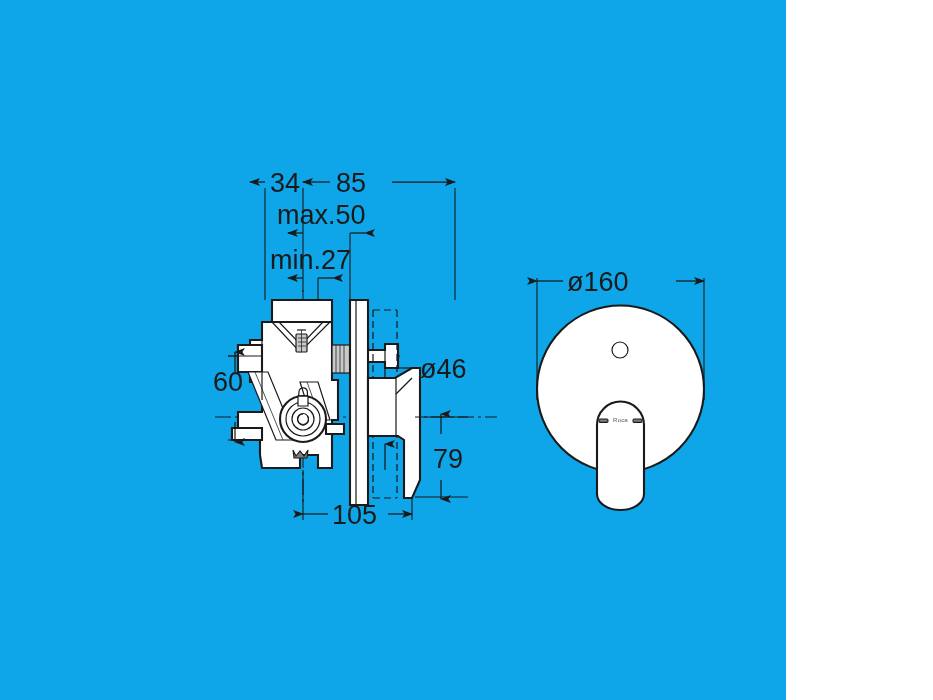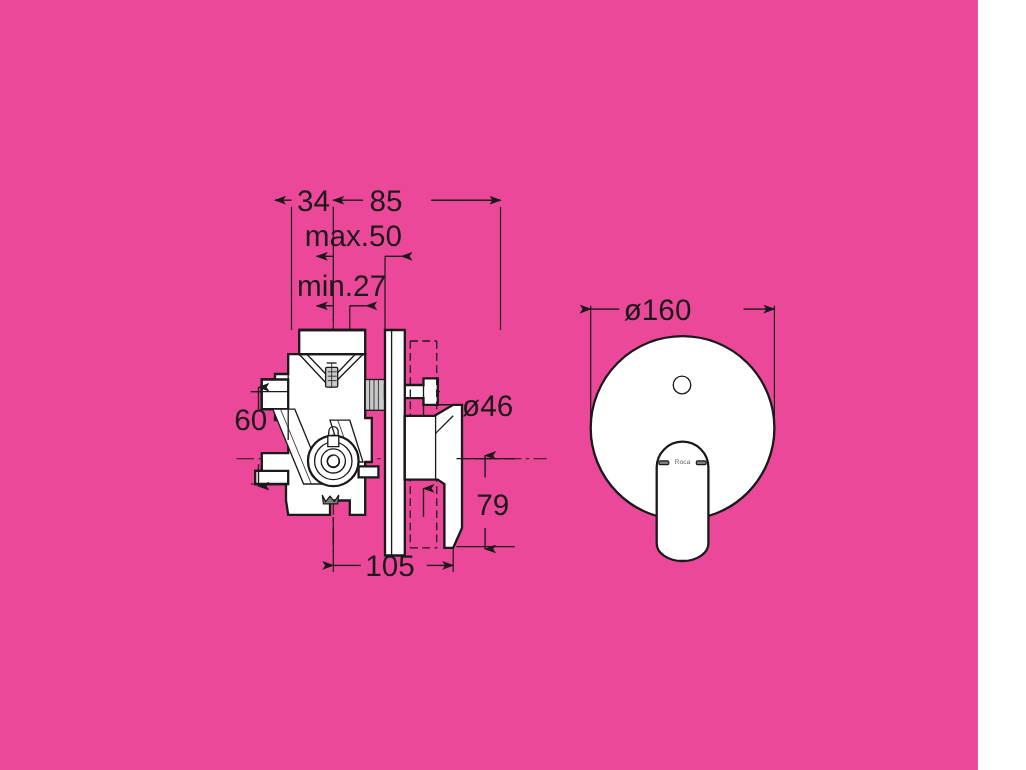--- a/index.html
+++ b/index.html
@@ -10,23 +10,23 @@
   }
   body {
     width: 933px;
     height: 700px;
     overflow: hidden;
     font-family: "Liberation Sans", sans-serif;
     color: #1a1a1a;
   }
   #drawing-root {
     position: relative;
-    width: 889px;
+    width: 786px;
     height: 700px;
-    background: #ec4899;
+    background: #0ea5e9;
   }
   svg#tech-drawing {
     display: block;
     width: 933px;
     height: 700px;
   }
   .dim-text {
     font-family: "Liberation Sans", sans-serif;
     font-size: 27px;
     fill: #1a1a1a;

